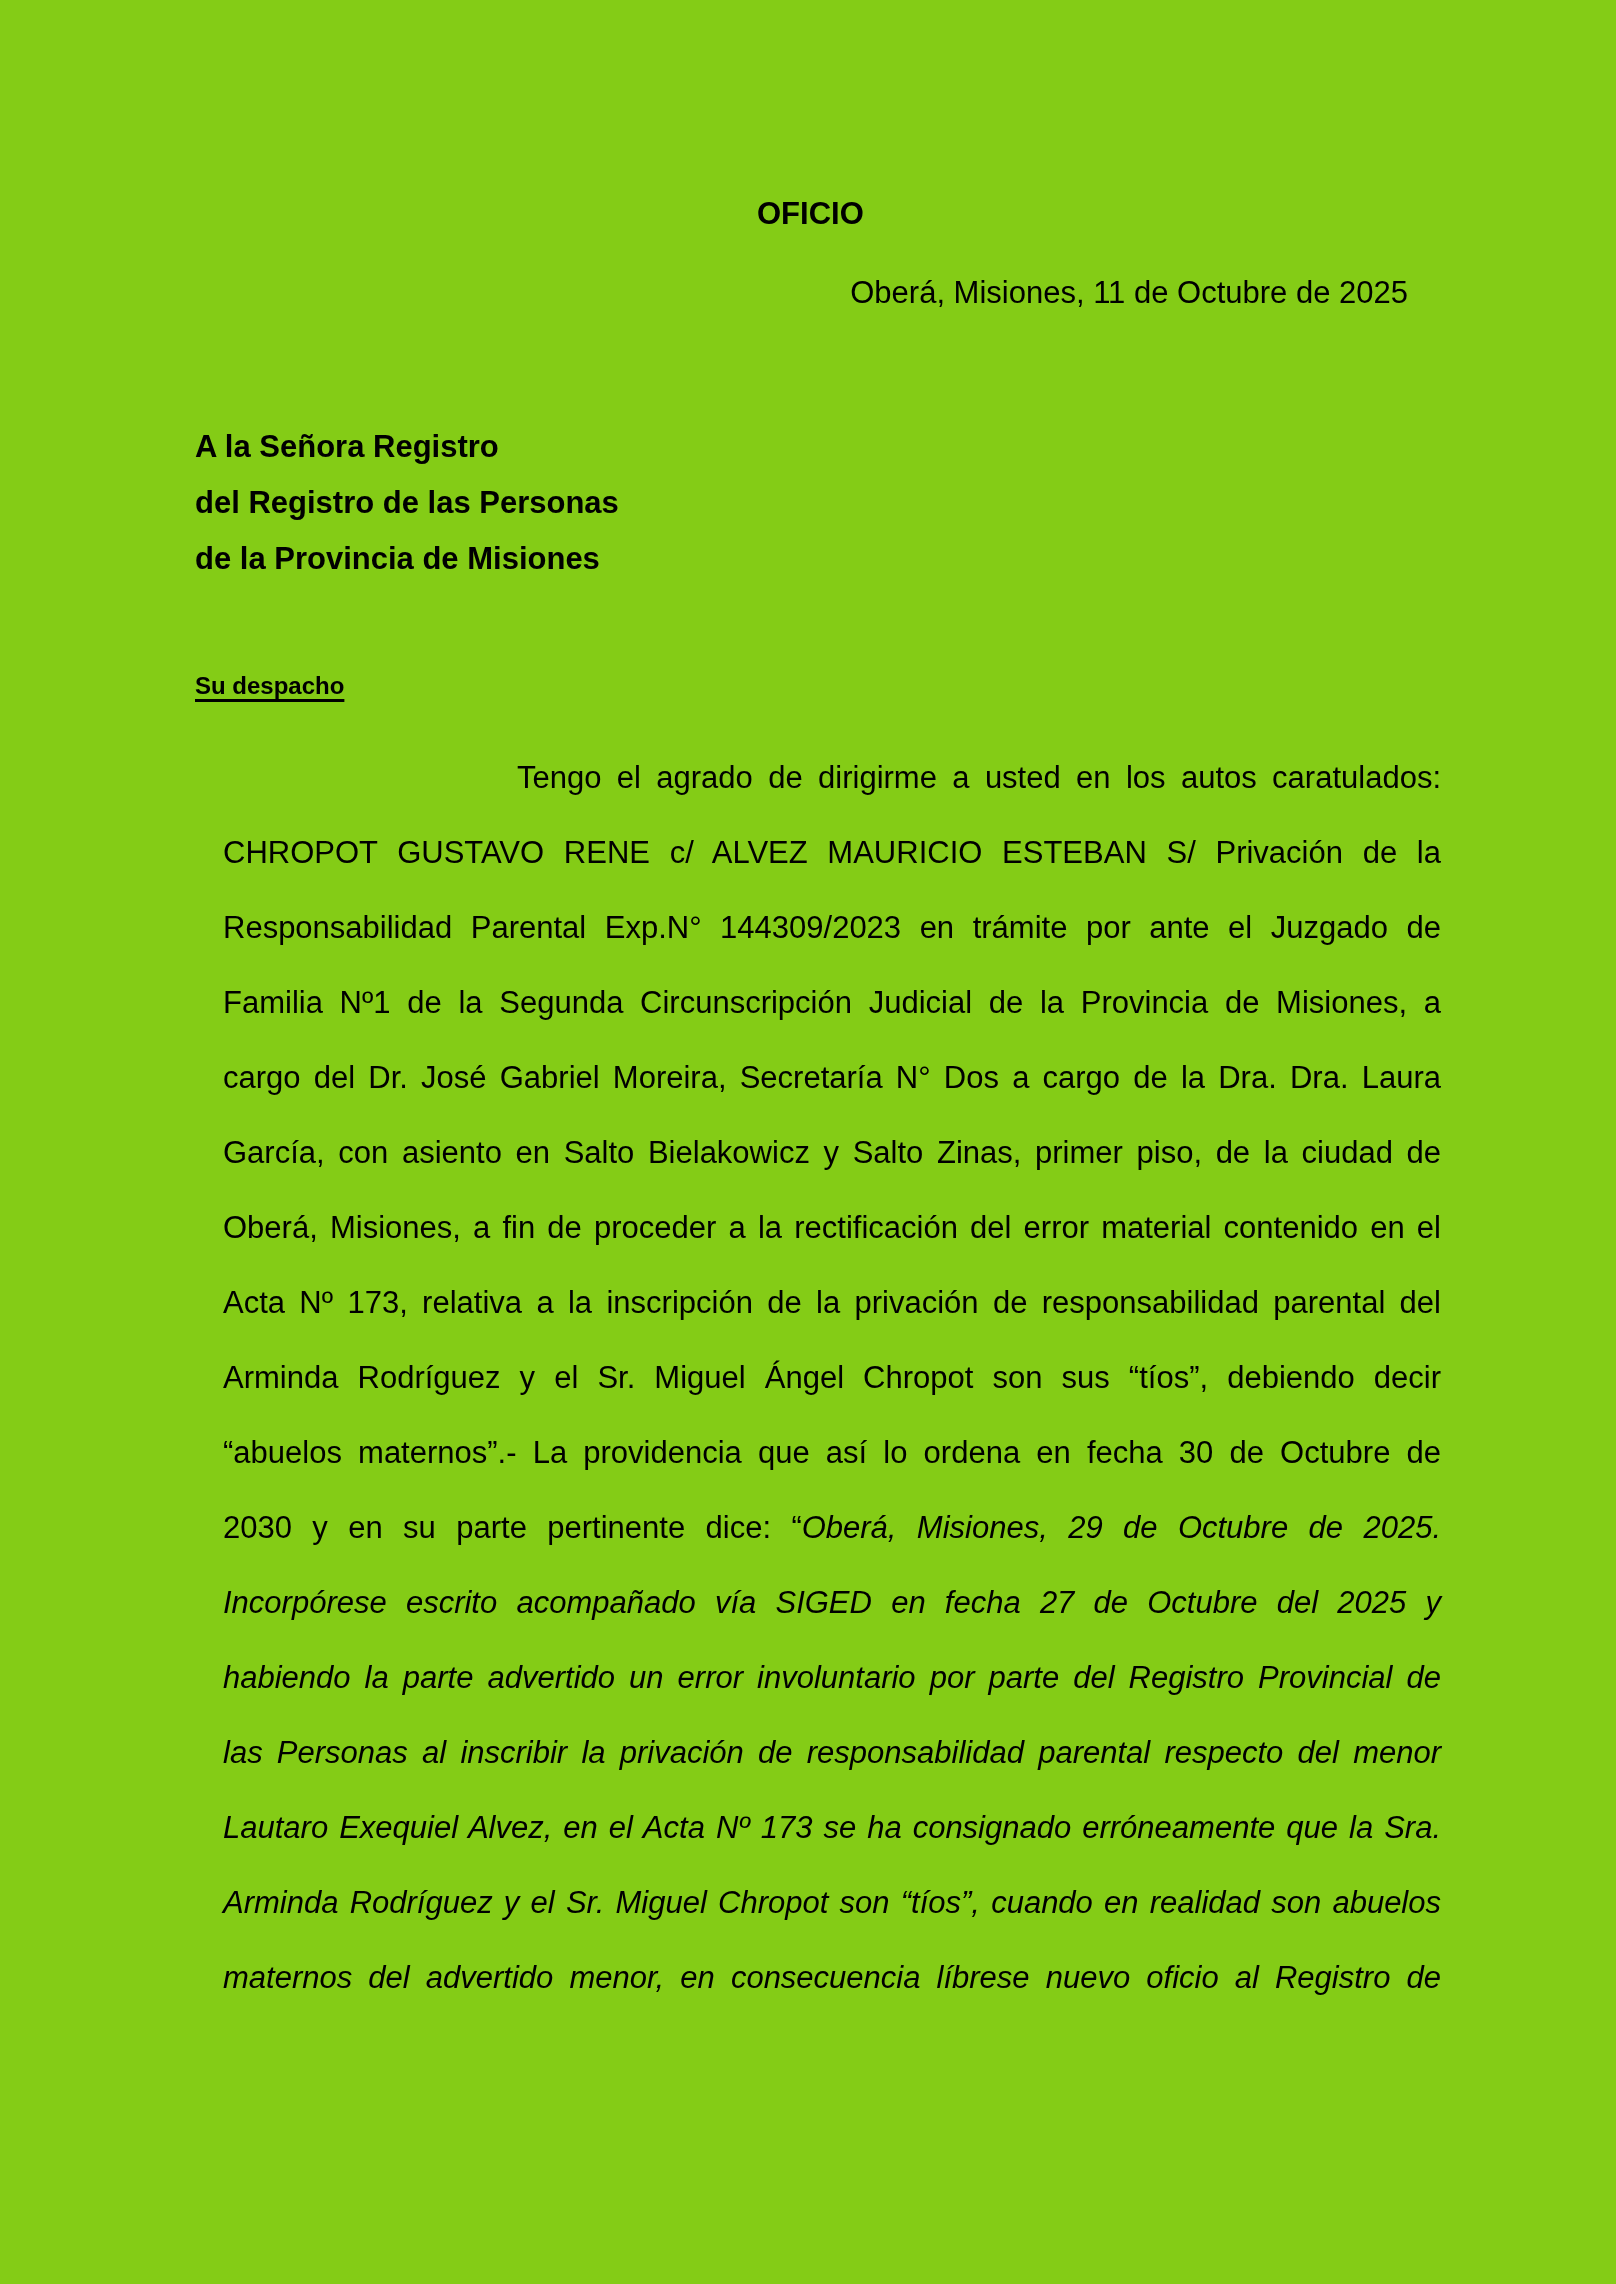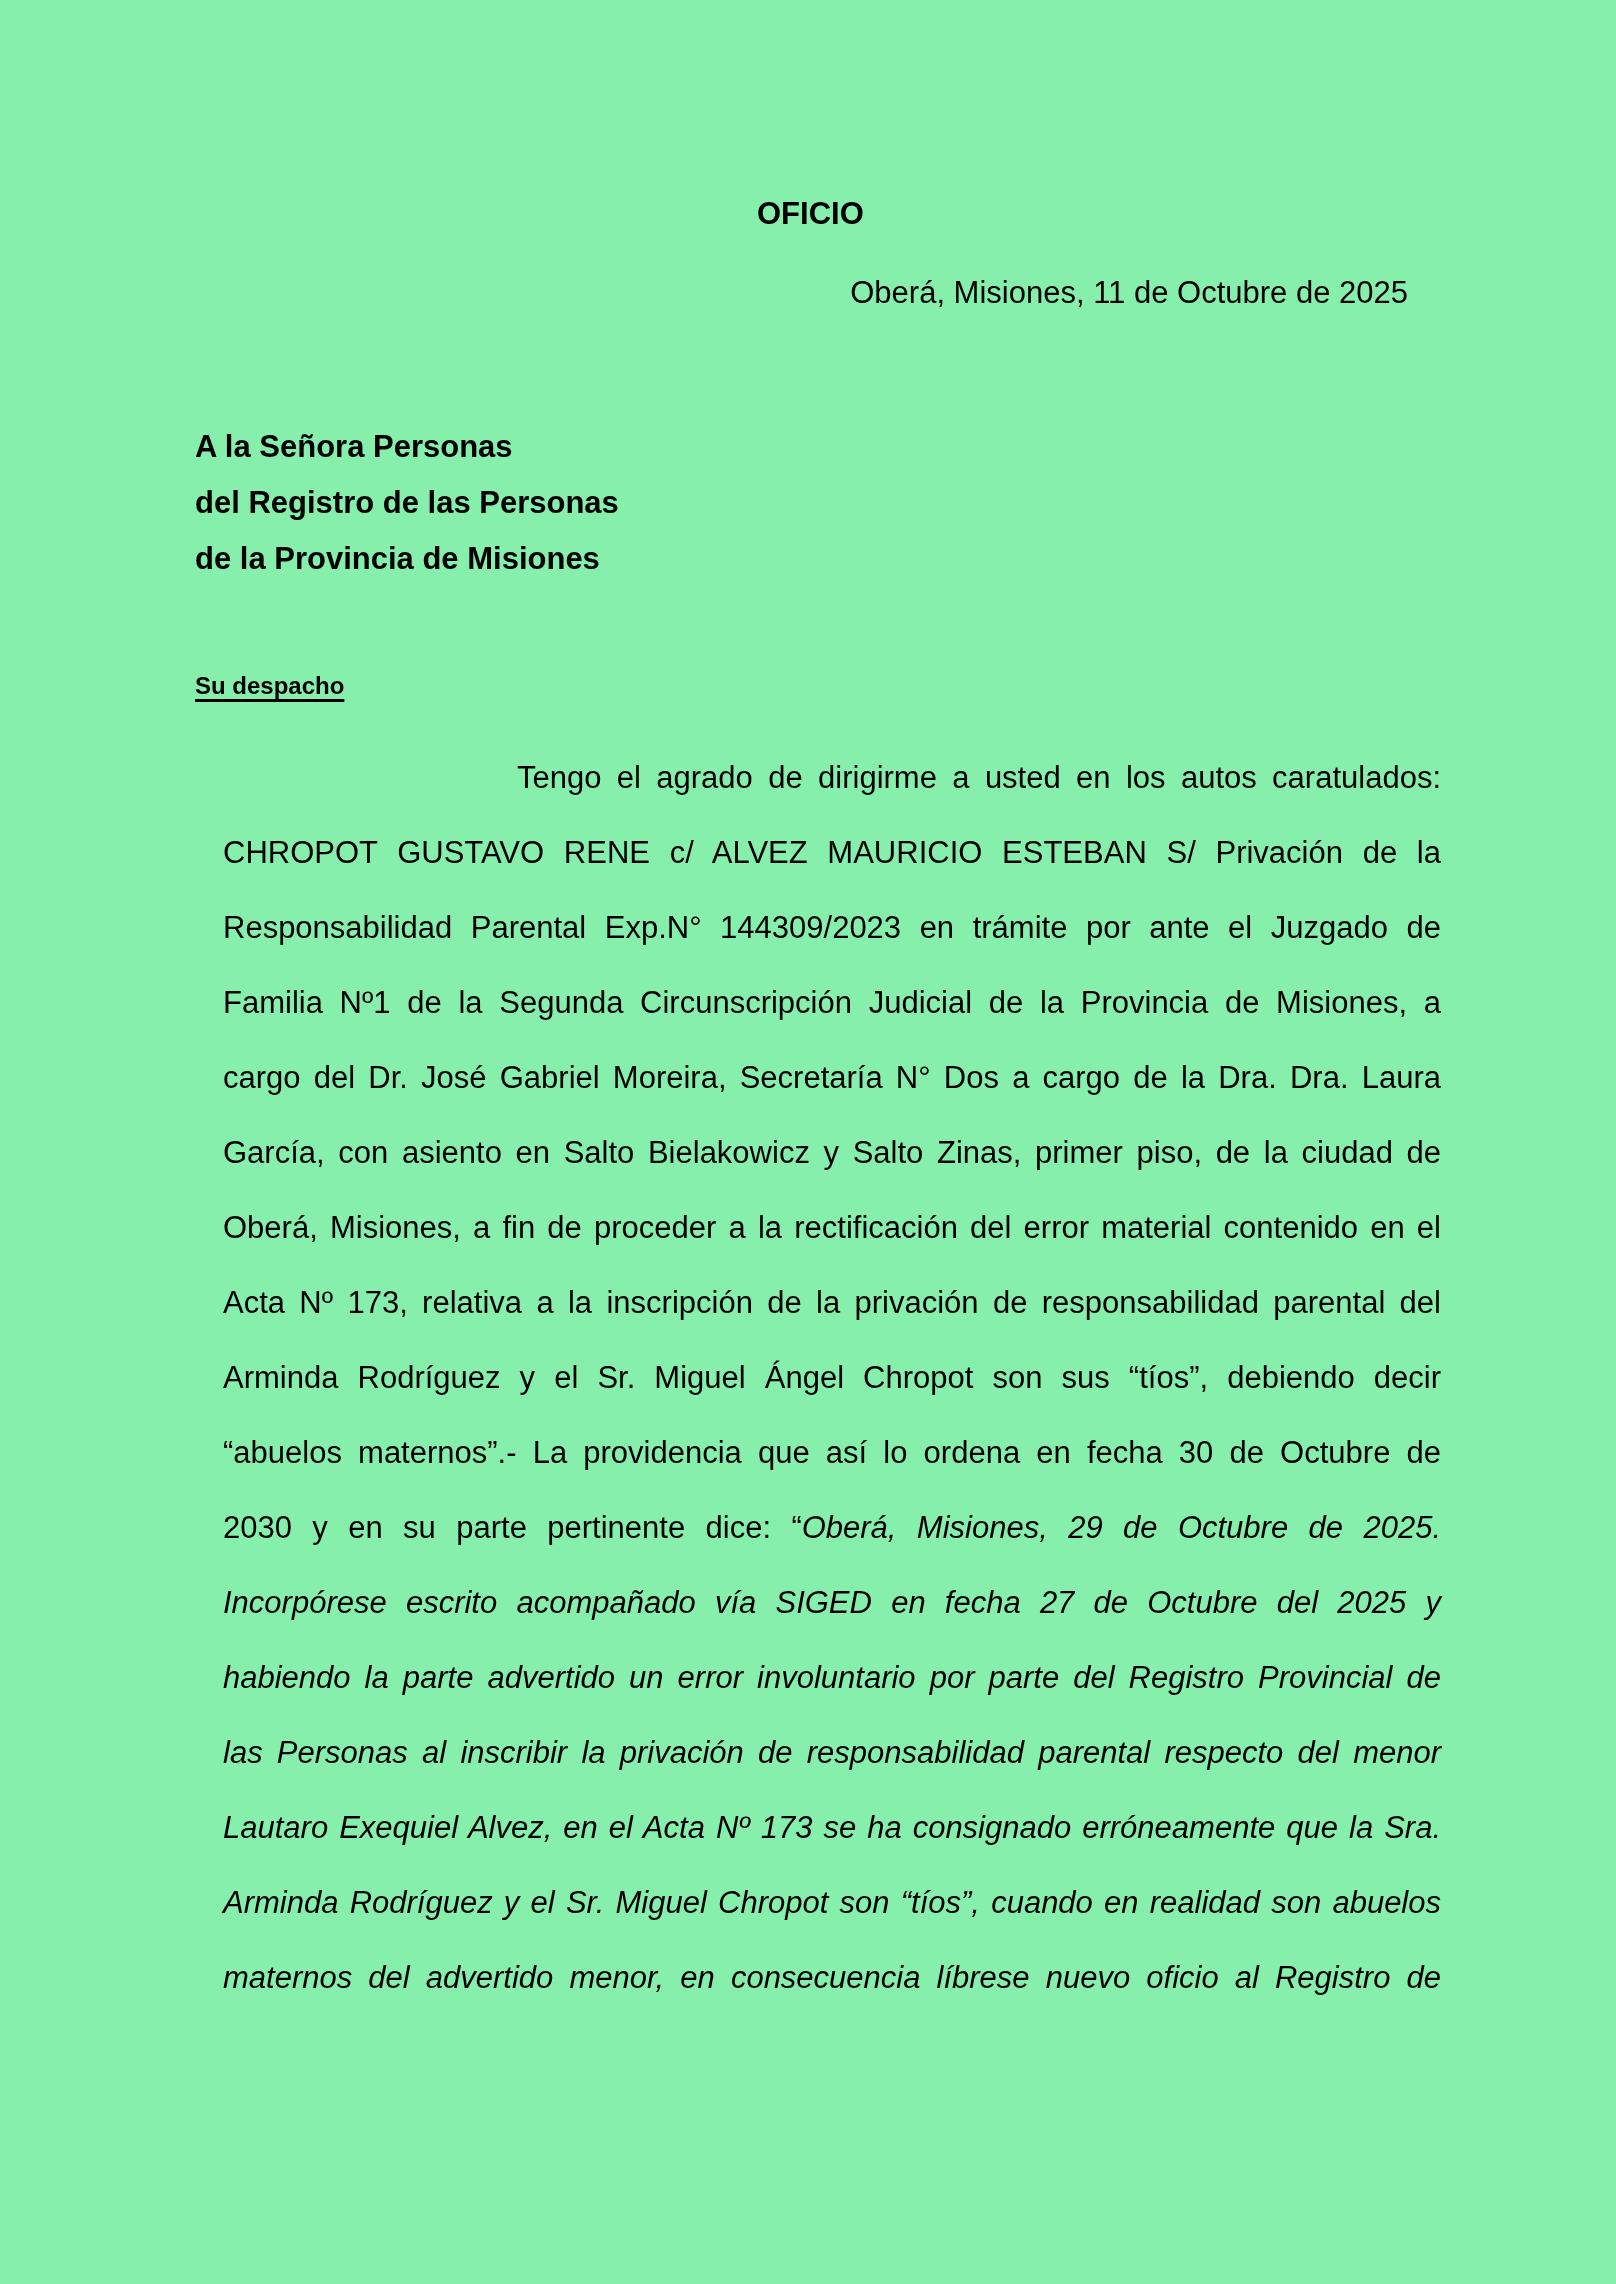--- a/index.html
+++ b/index.html
@@ -1,36 +1,36 @@
 <!DOCTYPE html>
 <html style="font-size:10.4px"><head>
 <meta charset="utf-8">
 <style>
   html, body { margin: 0; padding: 0; background: #ffffff; }
   body { width: 1616px; height: 2284px; position: relative; overflow: hidden; font-family: "Liberation Sans", sans-serif; color: #000; }
-  .page { position: absolute; left: 0; top: 0; width: 1616px; height: 2284px; background: #86efac; }
+  .page { position: absolute; left: 0; top: 0; width: 1616px; height: 2284px; background: #84cc16; }
   .title { position: absolute; left: 757px; top: 194px; font-size: 31px; font-weight: bold; line-height: 39px; margin: 0; }
   .date { position: absolute; right: 204px; top: 269px; font-size: 31px; line-height: 39px; margin: 4px; }
   .addressee { position: absolute; left: 195px; top: 419px; font-size: 31px; font-weight: bold; line-height: 56px; }
   .addressee div { white-space: nowrap; }
   .despacho { position: absolute; left: 195px; top: 666px; font-size: 24px; font-weight: bold; line-height: 39px; text-decoration: underline; text-decoration-thickness: 2.6px; text-underline-offset: 5.2px; margin: 0; }
   .body { position: absolute; left: 195px; top: 740px; width: 1218px; font-size: 31px; line-height: 75px; margin-left: 28px; }
   .line { display: block; height: 75px; white-space: nowrap; text-align: justify; text-align-last: justify; }
   .line.first { padding-left: 294px; }
   .it { font-style: italic; }
 </style>
 </head>
 <body>
 
 <div class="page">
   <p class="title">OFICIO</p>
   <p class="date">Oberá, Misiones, 11 de Octubre de 2025</p>
 
   <div class="addressee">
-    <div>A la Señora Personas</div>
+    <div>A la Señora Registro</div>
     <div>del Registro de las Personas</div>
     <div>de la Provincia de Misiones</div>
   </div>
 
   <p class="despacho">Su despacho</p>
 
   <div class="body" id="body-text">
       <div class="line first"><span>Tengo el agrado de dirigirme a usted en los autos caratulados:</span></div>
       <div class="line"><span>CHROPOT GUSTAVO RENE c/ ALVEZ MAURICIO ESTEBAN S/ Privación de la</span></div>
       <div class="line"><span>Responsabilidad Parental Exp.N° 144309/2023 en trámite por ante el Juzgado de</span></div>

